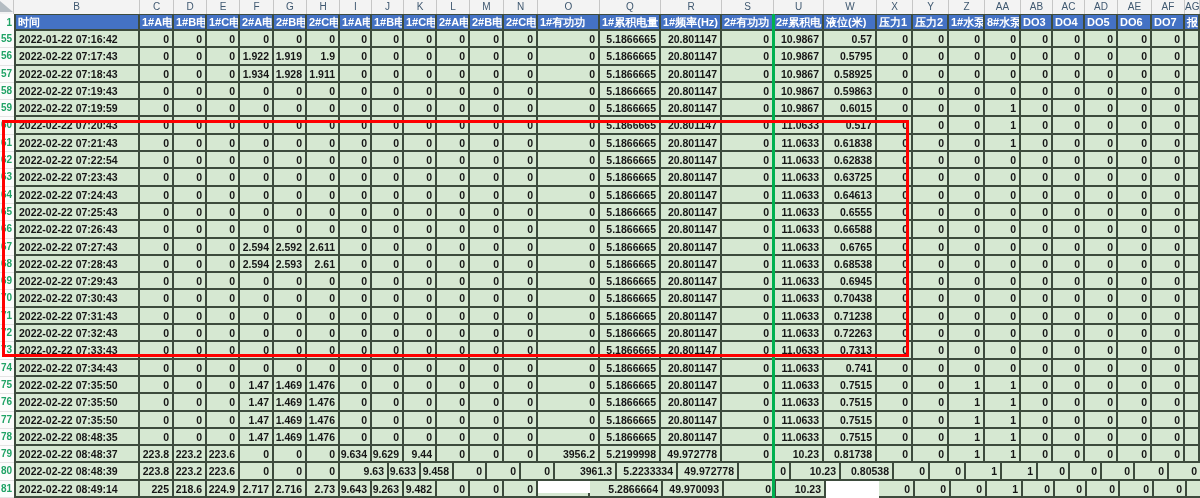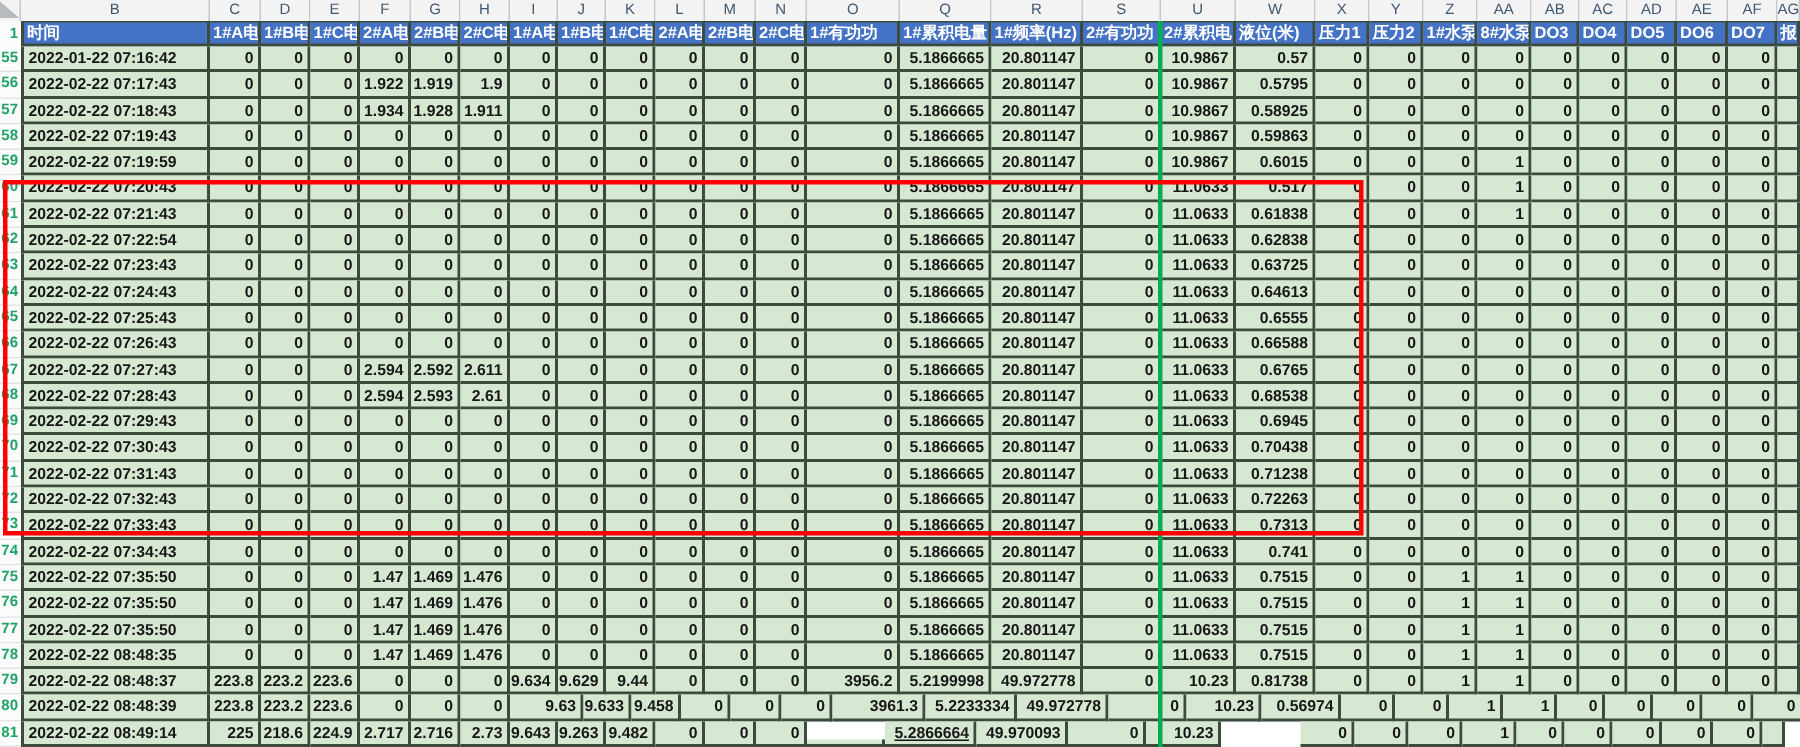--- a/index.html
+++ b/index.html
@@ -920,21 +920,21 @@
         <div class="cell" style="width: 32px;">9.633</div>
         <div class="cell" style="width: 33px;">9.458</div>
         <div class="cell" style="width: 33px;">0</div>
         <div class="cell" style="width: 34px;">0</div>
         <div class="cell" style="width: 34px;">0</div>
         <div class="cell" style="width: 62px;">3961.3</div>
         <div class="cell" style="width: 61px;">5.2233334</div>
         <div class="cell" style="width: 61px;">49.972778</div>
         <div class="cell" style="width: 52px;">0</div>
         <div class="cell" style="width: 50px;">10.23</div>
-        <div class="cell" style="width: 53px;">0.56974</div>
+        <div class="cell" style="width: 53px;">0.80538</div>
         <div class="cell" style="width: 36px;">0</div>
         <div class="cell" style="width: 36px;">0</div>
         <div class="cell" style="width: 36px;">1</div>
         <div class="cell" style="width: 36px;">1</div>
         <div class="cell" style="width: 32px;">0</div>
         <div class="cell" style="width: 32px;">0</div>
         <div class="cell" style="width: 33px;">0</div>
         <div class="cell" style="width: 34px;">0</div>
         <div class="cell" style="width: 33px;">0</div>
         <div class="cell left" style="width: 15px;"></div>
@@ -948,21 +948,21 @@
         <div class="cell" style="width: 34px;">2.717</div>
         <div class="cell" style="width: 33px;">2.716</div>
         <div class="cell" style="width: 33px;">2.73</div>
         <div class="cell" style="width: 32px;">9.643</div>
         <div class="cell" style="width: 32px;">9.263</div>
         <div class="cell" style="width: 33px;">9.482</div>
         <div class="cell" style="width: 33px;">0</div>
         <div class="cell" style="width: 34px;">0</div>
         <div class="cell" style="width: 34px;">0</div>
         <div class="cell" style="width: 52px; margin-top: 12px;">3877.7</div>
-        <div class="cell" style="width: 61px; text-decoration: underline;">5.2866664</div>
+        <div class="cell" style="width: 73px;">5.2866664</div>
         <div class="cell" style="width: 61px;">49.970093</div>
         <div class="cell" style="width: 52px;">0</div>
         <div class="cell" style="width: 50px;">10.23</div>
         <div class="cell" style="width: 53px; margin-top: 39px;">0.32188</div>
         <div class="cell" style="width: 36px;">0</div>
         <div class="cell" style="width: 36px;">0</div>
         <div class="cell" style="width: 36px;">0</div>
         <div class="cell" style="width: 36px;">1</div>
         <div class="cell" style="width: 32px;">0</div>
         <div class="cell" style="width: 32px;">0</div>

